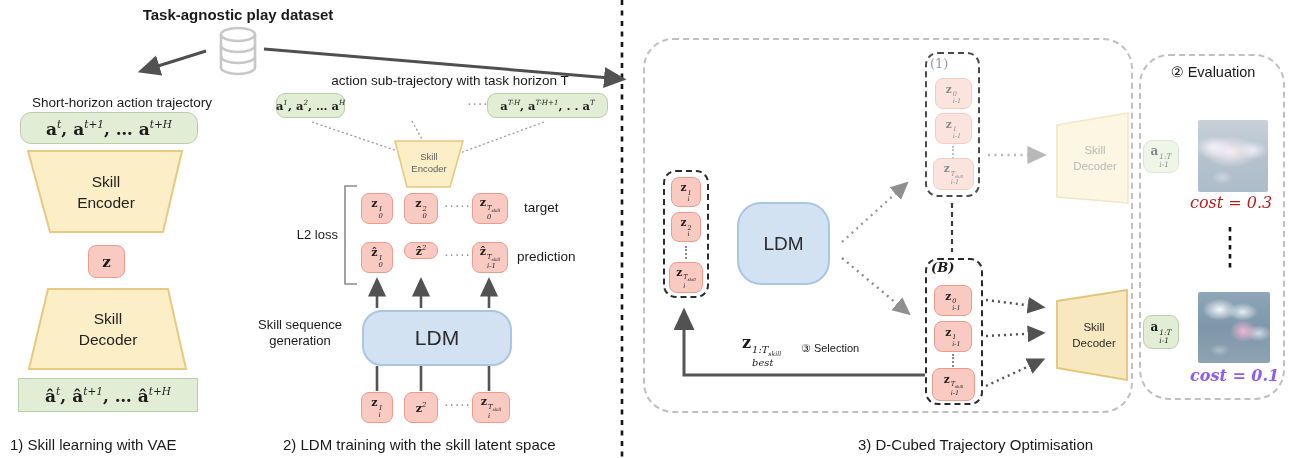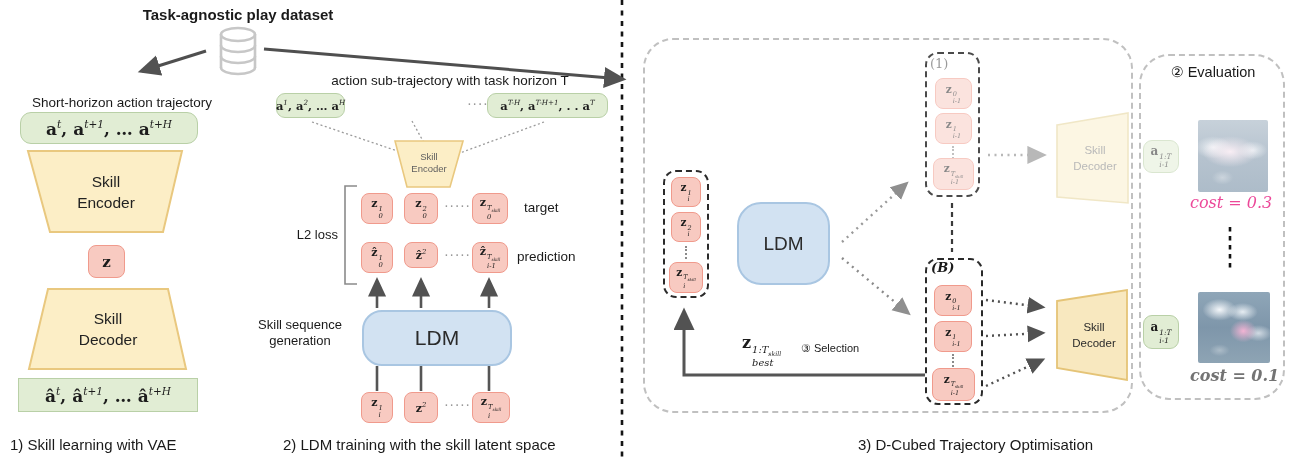--- a/index.html
+++ b/index.html
@@ -183,21 +183,21 @@
         </span></span>
     </div>
   <div class="lbl" style="left:524px;top:200px;font-size:13.5px;">target</div>
 
   <div class="pbox" style="left:361px;top:242px;width:32px;height:31px;">
     <span class="math" style="font-size:11px;">ẑ<span class="stk">
           <span>1</span>
           <span>0</span>
         </span></span>
     </div>
-  <div class="pbox" style="left:404px;top:242px;width:34px;height:26px;">
+  <div class="pbox" style="left:404px;top:242px;width:34px;height:17px;">
     <span class="math" style="font-size:11px;">ẑ<sup>2</sup></span>
     </div>
   <div class="dots" style="left:445px;top:250px;">·····</div>
   <div class="pbox" style="left:472px;top:242px;width:36px;height:31px;">
     <span class="math" style="font-size:11px;">ẑ<span class="stk">
           <span>T<sub>skill</sub></span>
           <span>i-1</span>
         </span></span>
     </div>
   <div class="lbl" style="left:517px;top:249px;font-size:13.5px;">prediction</div>
@@ -319,26 +319,26 @@
       </span></span>
   <div class="lbl" style="left:801px;top:342px;font-size:11px;">③ Selection</div>
 
   <div class="gbox fade" style="left:1143px;top:140px;width:36px;height:33px;">
     <span class="math" style="font-size:12px;">a<span class="stk">
           <span>1:T</span>
           <span>i-1</span>
         </span></span>
     </div>
   <div class="thumb" id="thumb1" style="left:1198px;top:120px;width:70px;height:72px;"></div>
-  <div class="cost" style="left:1190px;top:193px;color:#ec4899;">cost = 0.3</div>
+  <div class="cost" style="left:1190px;top:193px;color:#b91c1c;">cost = 0.3</div>
 
   <div class="gbox" style="left:1143px;top:315px;width:36px;height:34px;">
     <span class="math" style="font-size:12px;">a<span class="stk">
           <span>1:T</span>
           <span>i-1</span>
         </span></span>
     </div>
   <div class="thumb" id="thumb2" style="left:1198px;top:292px;width:72px;height:71px;"></div>
-  <div class="cost" style="left:1190px;top:366px;color:#737373;font-weight:bold;">cost = 0.1</div>
+  <div class="cost" style="left:1190px;top:366px;color:#8b5cf6;font-weight:bold;">cost = 0.1</div>
 
   <div class="lbl" style="left:858px;top:436px;font-size:15px;">3) D-Cubed Trajectory Optimisation</div>
 
 </div>
 
 </body></html>

